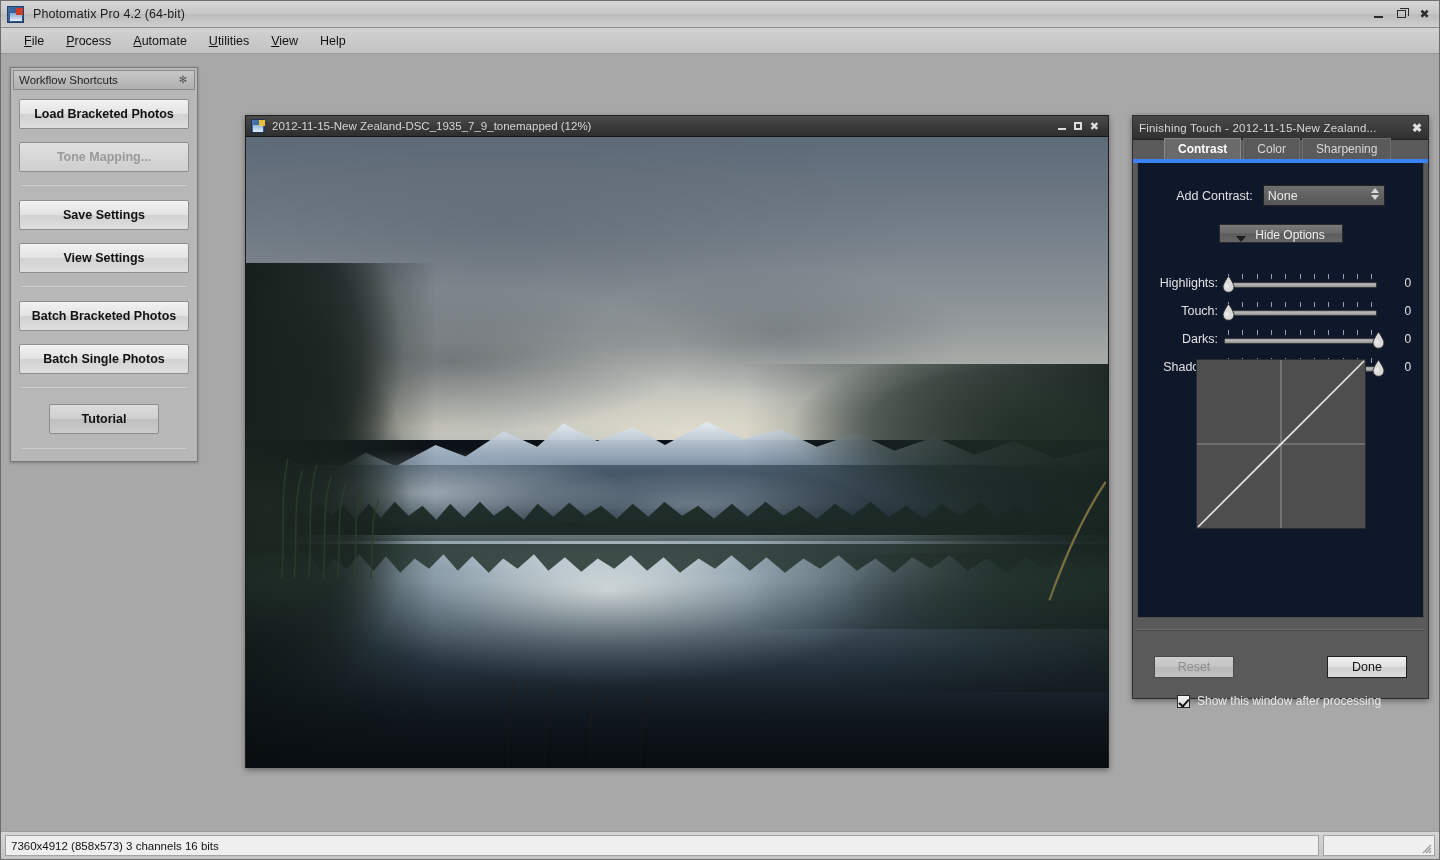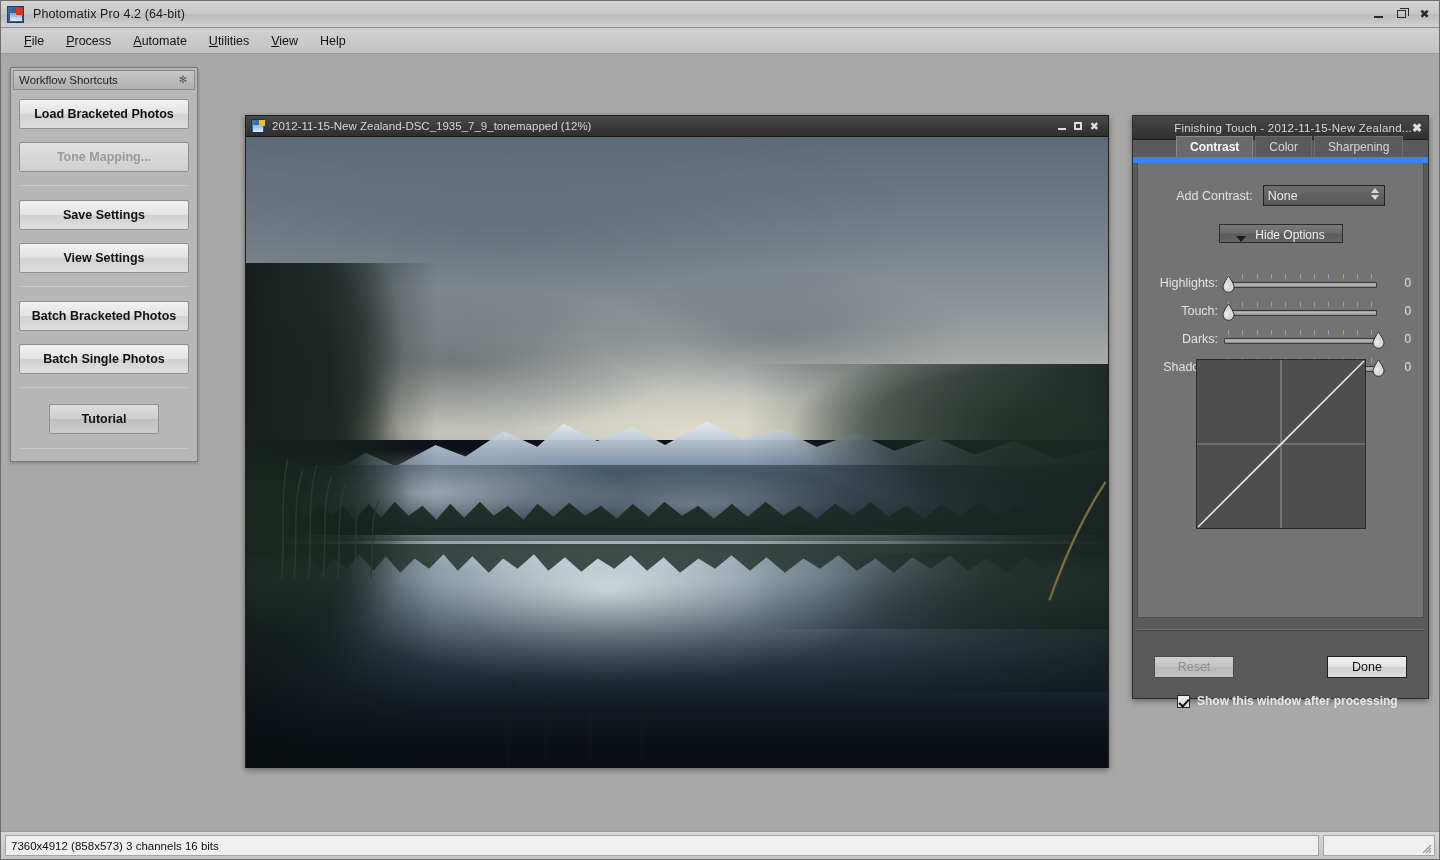--- a/index.html
+++ b/index.html
@@ -240,46 +240,46 @@
     position: absolute; left: 1131px; top: 61px;
     width: 297px; height: 584px;
     background: #5a5a5a;
     border: 1px solid #2d2d2d;
     box-shadow: 0 2px 6px rgba(0,0,0,.4);
   }
   .ft-titlebar {
     height: 24px;
     background: linear-gradient(to bottom, #484848 0%, #3c3c3c 50%, #303030 100%);
     border-bottom: 1px solid #1f1f1f;
-    display: flex; align-items: center; padding: 0 6px; text-align: right;
+    display: flex; align-items: center; padding: 0 6px;
   }
   .ft-title { flex: 1; font-size: 11.5px; color: #d8d8d8; letter-spacing: .2px; }
   .ft-close { color: #e0e0e0; font-size: 12px; font-weight: bold; cursor: default; }
 
   .ft-tabs {
     display: flex; align-items: flex-end; height: 23px;
-    padding-left: 43px; background: #5a5a5a;
-    border-bottom: 6px solid #3b82f6;
+    padding-left: 31px; background: #5a5a5a;
+    border-bottom: 4px solid #3b82f6;
   }
   .ft-tab {
     height: 21px; padding: 0 13px;
     display: flex; align-items: center;
     font-size: 12px; color: #d8d8d8;
     background: #5a5a5a;
     border: 1px solid #6e6e6e; border-bottom: none;
     margin-right: 2px; cursor: default;
   }
   .ft-tab.active {
     background: #6a6a6a; color: #fff; font-weight: bold;
     border-color: #8a8a8a;
   }
 
   .ft-body {
     position: relative; height: 455px;
-    background: #737373;
+    background: #0f172a;
     border: 1px solid #4d4d4d; border-top: none;
     margin: 0 4px;
   }
   .row-contrast {
     display: flex; align-items: center; justify-content: center;
     padding-top: 22px;
   }
   .lbl { font-size: 12.5px; color: #e2e2e2; }
   .lbl-contrast { margin-right: 10px; }
   .select {
@@ -374,21 +374,21 @@
     width: 13px; height: 13px;
     background: linear-gradient(to bottom, #f2f2f2, #d8d8d8);
     border: 1px solid #2a2a2a;
     position: relative;
   }
   .checkbox:after {
     content: ""; position: absolute; left: 3px; top: 1px;
     width: 4px; height: 8px; border: solid #111;
     border-width: 0 2px 2px 0; transform: rotate(42deg);
   }
-  .cb-label { font-size: 12px; color: #e8e8e8; font-weight: bold; }
+  .cb-label { font-size: 12px; color: #e8e8e8; }
 
   
   .statusbar {
     position: absolute; left: 0; right: 0; bottom: 0; height: 28px;
     background: linear-gradient(to bottom, #d6d6d6, #c4c4c4);
     border-top: 1px solid #9b9b9b;
     display: flex; align-items: center; padding: 3px 4px;
     gap: 4px;
   }
   .status-main {

